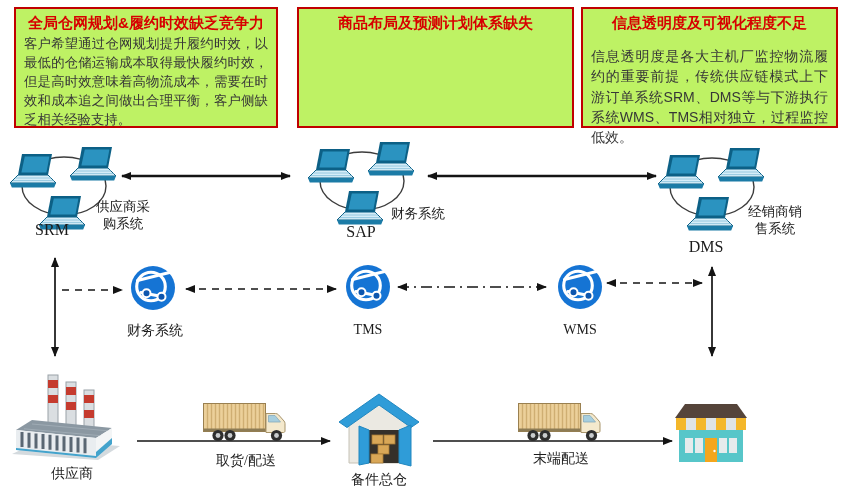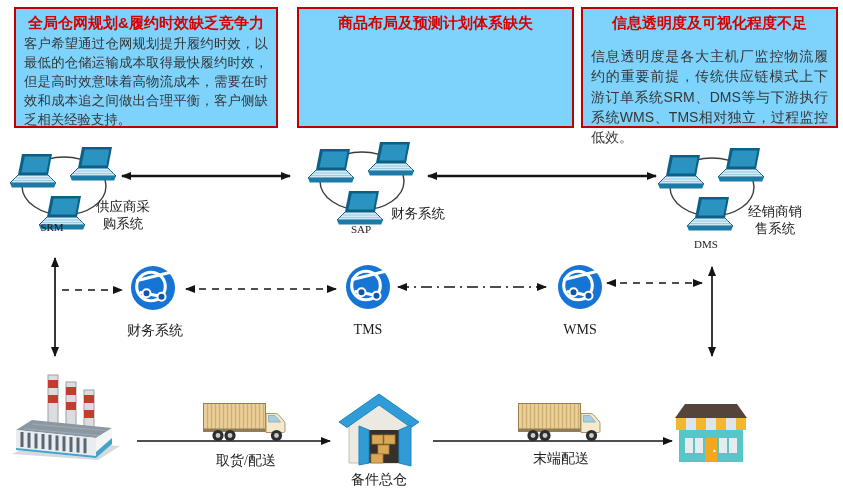--- a/index.html
+++ b/index.html
@@ -8,27 +8,27 @@
     font-family:"Liberation Sans","DejaVu Sans",sans-serif;overflow:hidden;
   }
   .abs{position:absolute;}
   .connectors{position:absolute;left:0;top:0;pointer-events:none;}
   .c-solid{stroke:#141414;stroke-width:2.3;}
   .c-thin{stroke:#141414;stroke-width:1.7;}
   .c-dash{stroke:#141414;stroke-width:1.7;stroke-dasharray:7 6;}
   .c-dashdot{stroke:#141414;stroke-width:1.7;stroke-dasharray:11 5 2 5;}
   .problem-box{
     position:absolute;box-sizing:border-box;height:121px;
-    border:2px solid #c00000;background:#7dd3fc;padding:3px 8px 4px;
+    border:2px solid #c00000;background:#bef264;padding:3px 8px 4px;
   }
   .box-title{color:#d70000;font-weight:bold;font-size:15px;text-align:center;margin:2px 0 1px;}
   .box-body{color:#373737;font-size:13.4px;line-height:1.42;text-align:justify;}
   .problem-box.spaced .box-body{margin-top:13px;font-size:14px;line-height:1.45;}
   .lbl{position:absolute;color:#1c1c1c;text-align:center;font-family:Liberation Serif, serif;}
-  .code-lbl{font-size:11px;}
+  .code-lbl{font-size:16px;}
   .name-lbl{font-size:13.5px;line-height:1.25;}
   .sys-lbl{font-size:14px;}
   .flow-lbl{font-size:14px;}
   .defs-svg{position:absolute;width:0;height:0;}
 </style>
 </head>
 <body>
 
 <div class="canvas">
 
@@ -188,20 +188,21 @@
   <div class="lbl sys-lbl" style="left:328px;top:322px;width:80px;">TMS</div>
 
   <svg class="abs" style="left:557px;top:264px;" width="46" height="46" viewBox="0 0 46 46">
     <use href="#globe"></use>
   </svg>
   <div class="lbl sys-lbl" style="left:540px;top:322px;width:80px;">WMS</div>
 
   <svg class="abs" style="left:12px;top:370px;" width="108" height="94" viewBox="0 0 108 94">
     <use href="#factory"></use>
   </svg>
+  <div class="lbl flow-lbl" style="left:22px;top:465px;width:100px;">供应商</div>
 
   <svg class="abs" style="left:203px;top:402px;" width="86" height="44" viewBox="0 0 86 44">
     <use href="#truck"></use>
   </svg>
   <div class="lbl flow-lbl" style="left:193px;top:452px;width:106px;">取货/配送</div>
 
   <svg class="abs" style="left:337px;top:392px;" width="84" height="78" viewBox="0 0 84 78">
     <use href="#warehouse"></use>
   </svg>
   <div class="lbl flow-lbl" style="left:337px;top:471px;width:84px;">备件总仓</div>

